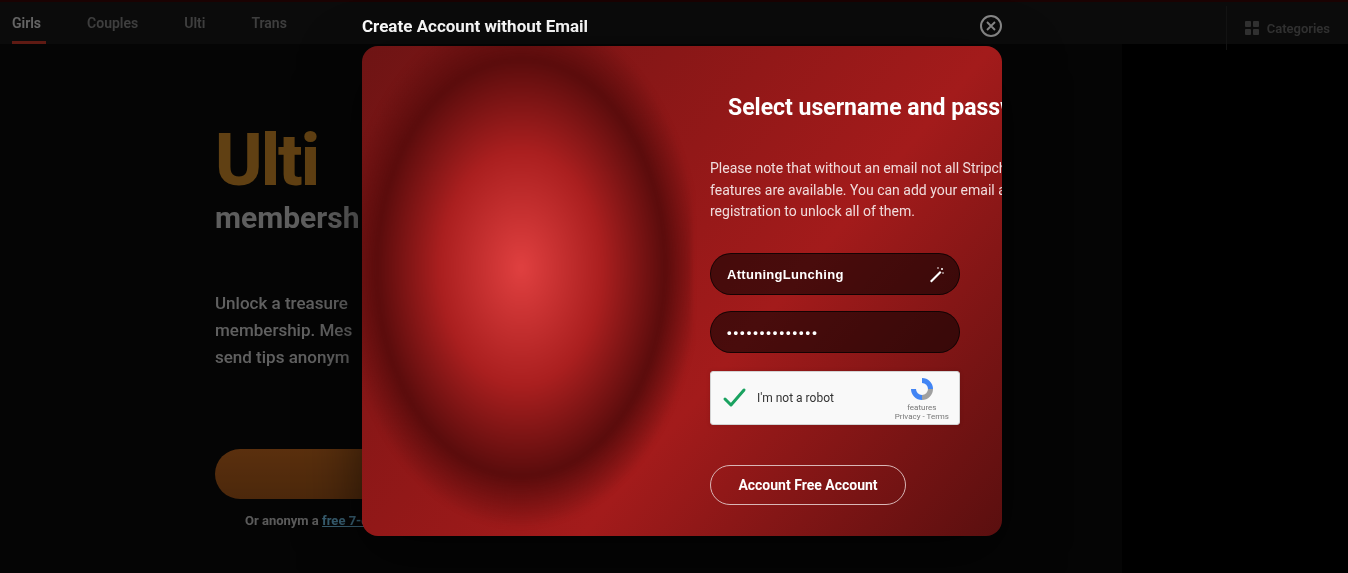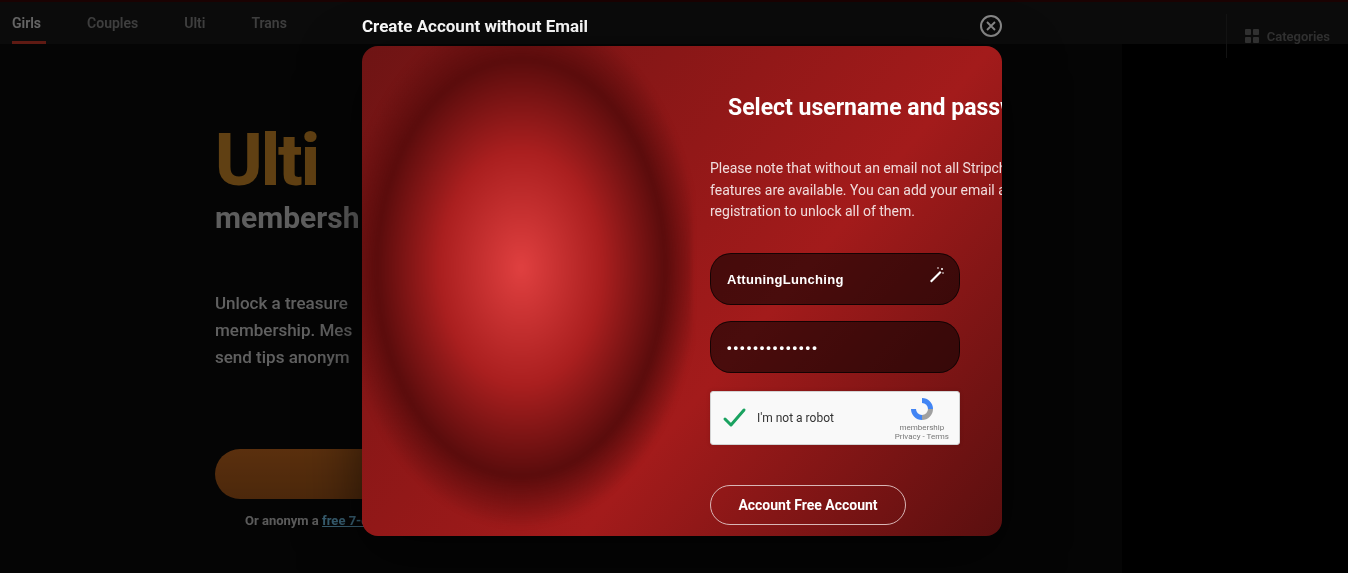--- a/index.html
+++ b/index.html
@@ -37,21 +37,21 @@
     position: absolute;
     left: 0;
     bottom: -3px;
     width: 34px;
     height: 3px;
     background: #d23a2a;
   }
   .categories-btn {
     position: absolute;
     right: 0;
-    top: 12px;
+    top: 4px;
     height: 44px;
     padding: 0 18px;
     display: flex;
     align-items: center;
     gap: 8px;
     color: #6c6c6c;
     font-size: 13px;
     font-weight: 600;
     border-left: 1px solid #2a2a2a;
     cursor: pointer;
@@ -213,21 +213,21 @@
   }
   .note {
     color: #f0dcdc;
     font-size: 14px;
     line-height: 1.55;
     margin-top: 28px;
     width: 350px;
   }
   .field {
     width: 250px;
-    height: 52px;
+    height: 42px;
     border-radius: 21px;
     background: rgba(0,0,0,0.55);
     border: 1px solid rgba(0,0,0,0.7);
     display: flex;
     align-items: center;
     padding: 0 16px;
     margin-top: 16px;
     position: relative;
   }
   .field.first { margin-top: 30px; }
@@ -379,20 +379,20 @@
             <path d="M4 14 L10 20 L23 5" fill="none" stroke="#1aa260" stroke-width="3" stroke-linecap="round" stroke-linejoin="round"></path>
           </svg>
       </div>
       <div class="robot-text">I'm not a robot</div>
       <div class="recaptcha-brand">
         <svg class="recaptcha-logo" viewBox="0 0 28 28">
           <path d="M14 3 A11 11 0 0 1 25 14 L20 14 A6 6 0 0 0 14 8 Z" fill="#4285f4"></path>
           <path d="M25 14 A11 11 0 0 1 14 25 L14 20 A6 6 0 0 0 20 14 Z" fill="#a0a0a0"></path>
           <path d="M14 25 A11 11 0 0 1 3 14 L8 14 A6 6 0 0 0 14 20 Z" fill="#4285f4"></path>
         </svg>
-        <div>membership</div>
+        <div>features</div>
         <div>Privacy - Terms</div>
       </div>
     </div>
 
     <div class="create-btn">Account Free Account</div>
   </div>
 </div>
 
 </body></html>

